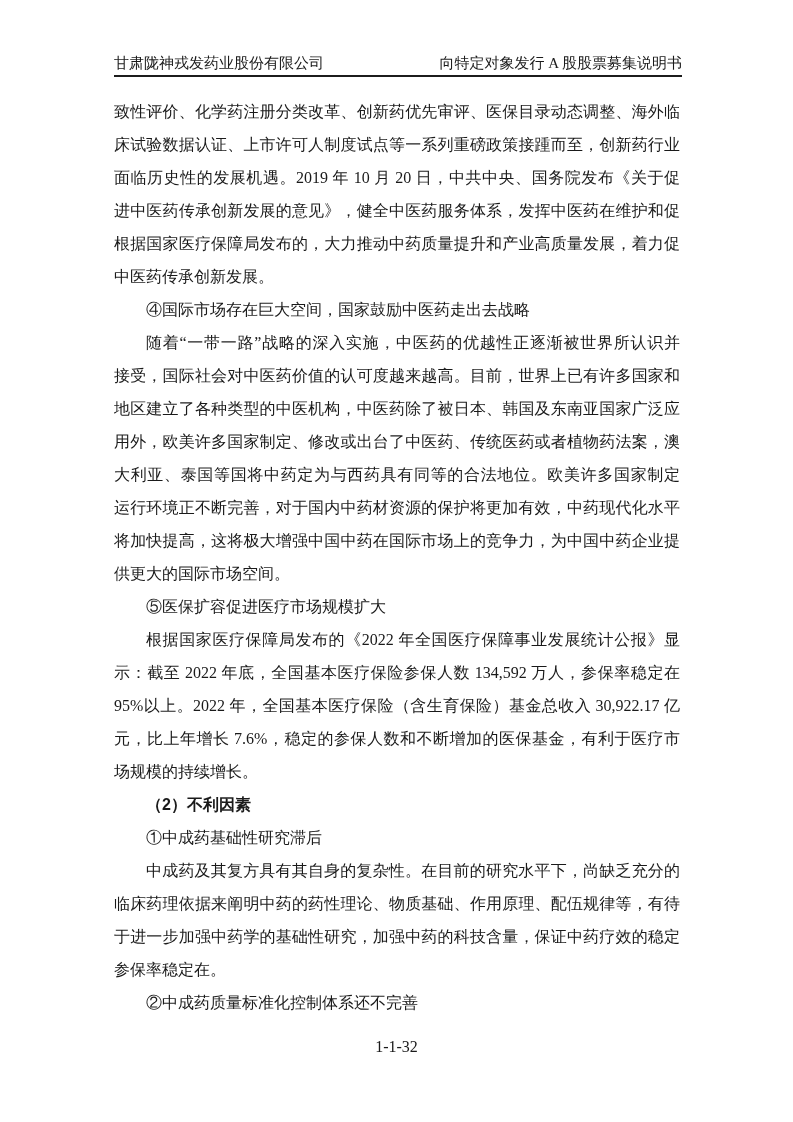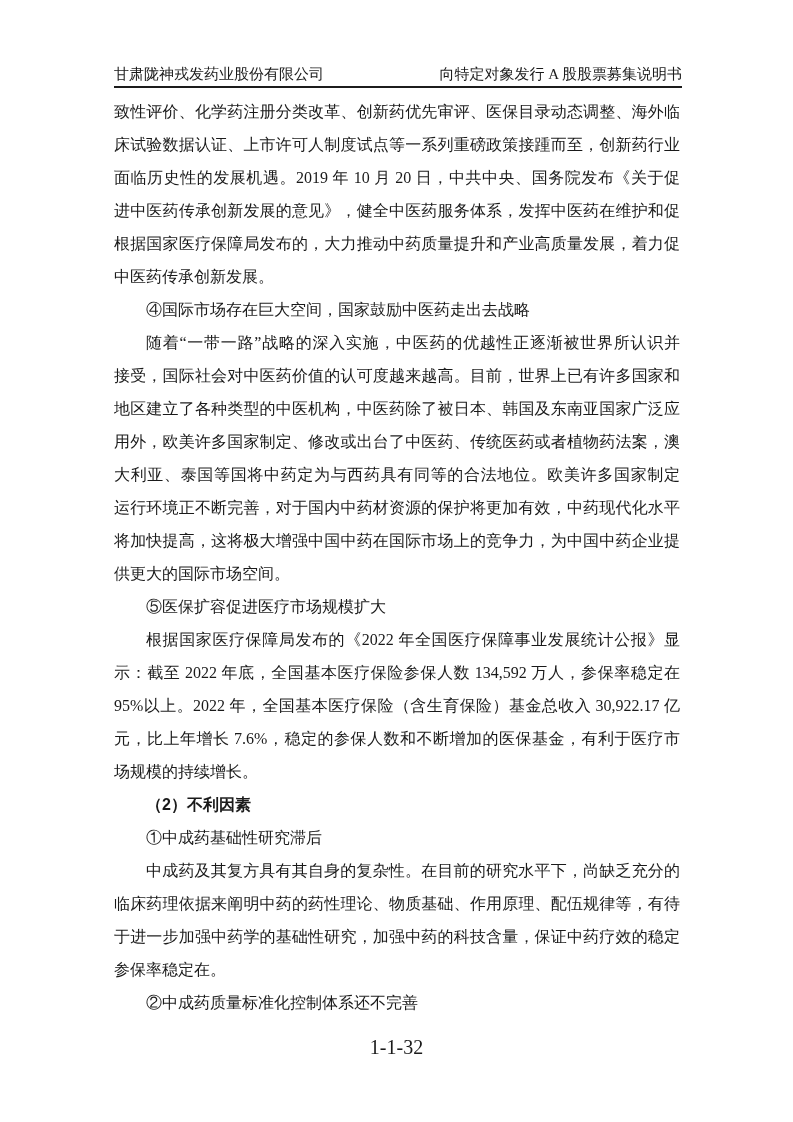--- a/index.html
+++ b/index.html
@@ -10,21 +10,21 @@
     color: #1a1a1a;
   }
   .page {
     position: relative;
     width: 793px; height: 1122px;
     background: #ffffff;
     overflow: hidden;
   }
   .header {
     position: absolute;
-    left: 114px; top: 60px;
+    left: 114px; top: 49px;
     width: 568px; height: 24px;
     border-bottom: 2px solid #1c1c1c;
     display: flex;
     justify-content: space-between;
     align-items: flex-end;
     font-size: 15px;
     line-height: 20px;
     padding-bottom: 2px;
   }
   .content {
@@ -48,21 +48,21 @@
   .line.indent { padding-left: 32px; }
   .line.bold {
     font-family: Liberation Sans, sans-serif;
     font-weight: bold;
   }
   .footer {
     position: absolute;
     left: 0; top: 1035px;
     width: 793px;
     text-align: center;
-    font-size: 20px;
+    font-size: 16px;
     line-height: 24px;
   }
 </style>
 </head>
 <body>
 
 <div class="page">
   <div class="header">
     <span>甘肃陇神戎发药业股份有限公司</span>
     <span>向特定对象发行 A 股股票募集说明书</span>

